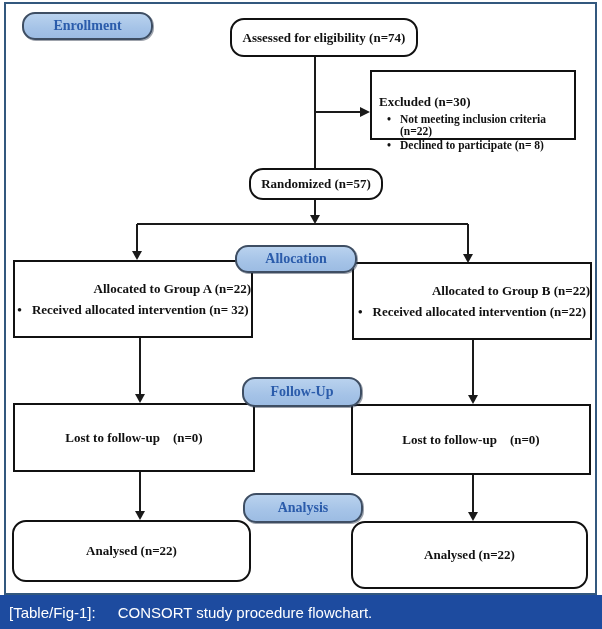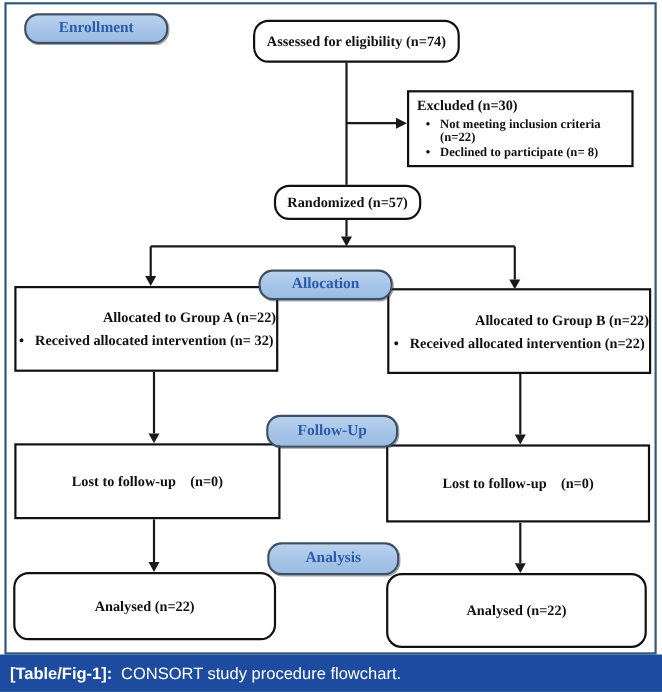--- a/index.html
+++ b/index.html
@@ -8,21 +8,21 @@
   
   .frame{position:absolute;left:4px;top:2px;width:589px;height:589px;
          border:2px solid #33587e;background:transparent;}
   
   svg.connectors{position:absolute;left:0;top:0;z-index:1;}
   
   .wbox{position:absolute;background:#fff;border:2px solid #111;z-index:2;
         color:#111;font-weight:bold;box-sizing:border-box;}
   .center-box{display:flex;align-items:center;justify-content:center;text-align:center;border-radius:14px;}
   .assessed{left:230px;top:18px;width:188px;height:39px;font-size:13px;}
-  .excluded{left:370px;top:70px;width:206px;height:70px;padding:4px 7px;font-size:13px;margin-top:12px;}
+  .excluded{left:370px;top:70px;width:206px;height:70px;padding:22px 7px;font-size:13px;}
   .excluded .bullets{margin-top:3px;font-size:11.5px;}
   .bullet-row{display:flex;gap:9px;margin-top:2px;}
   .bullet-row .glyph{margin-left:8px;}
   .randomized{left:249px;top:168px;width:134px;height:32px;font-size:13px;}
   .galloc{display:flex;flex-direction:column;justify-content:center;gap:5px;font-size:13px;}
   .group-a{left:13px;top:260px;width:240px;height:78px;}
   .group-b{left:352px;top:262px;width:240px;height:78px;}
   .galloc .title{text-align:right;}
   .galloc .bullet-line{display:flex;justify-content:center;gap:10px;}
   .fup{display:flex;flex-direction:row;justify-content:center;align-items:center;gap:13px;font-size:13px;}
@@ -37,21 +37,21 @@
          color:#2b5cab;font-weight:bold;font-size:14px;box-sizing:border-box;
          box-shadow:1px 1px 0 rgba(40,50,70,.45);}
   .st-enrollment{left:22px;top:12px;width:131px;height:28px;}
   .st-allocation{left:235px;top:245px;width:122px;height:28px;}
   .st-followup{left:242px;top:377px;width:120px;height:30px;}
   .st-analysis{left:243px;top:493px;width:120px;height:30px;}
   
   .caption{position:absolute;left:0;top:595px;width:602px;height:34px;z-index:4;
            display:flex;align-items:center;padding-left:9px;box-sizing:border-box;
            font-family:"Liberation Sans",sans-serif;font-size:15px;color:#fff;}
-  .caption .tag{font-weight:bold;margin-right:8px;}
+  .caption .tag{font-weight:normal;margin-right:22px;}
 </style>
 </head>
 <body>
 
 <div id="fig">
 
   <div class="frame" style="border-color: rgb(51, 88, 126);"></div>
 
   <svg class="connectors" width="602" height="629" viewBox="0 0 602 629">
     <g stroke="#1a1a1a" stroke-width="2" fill="#1a1a1a">

